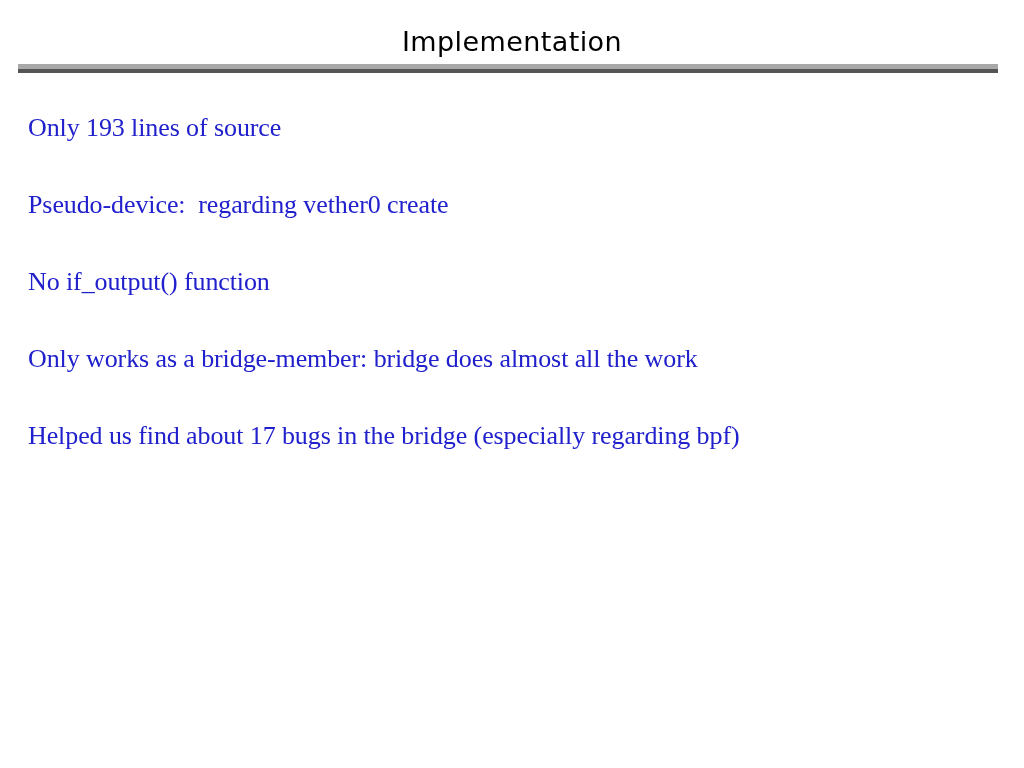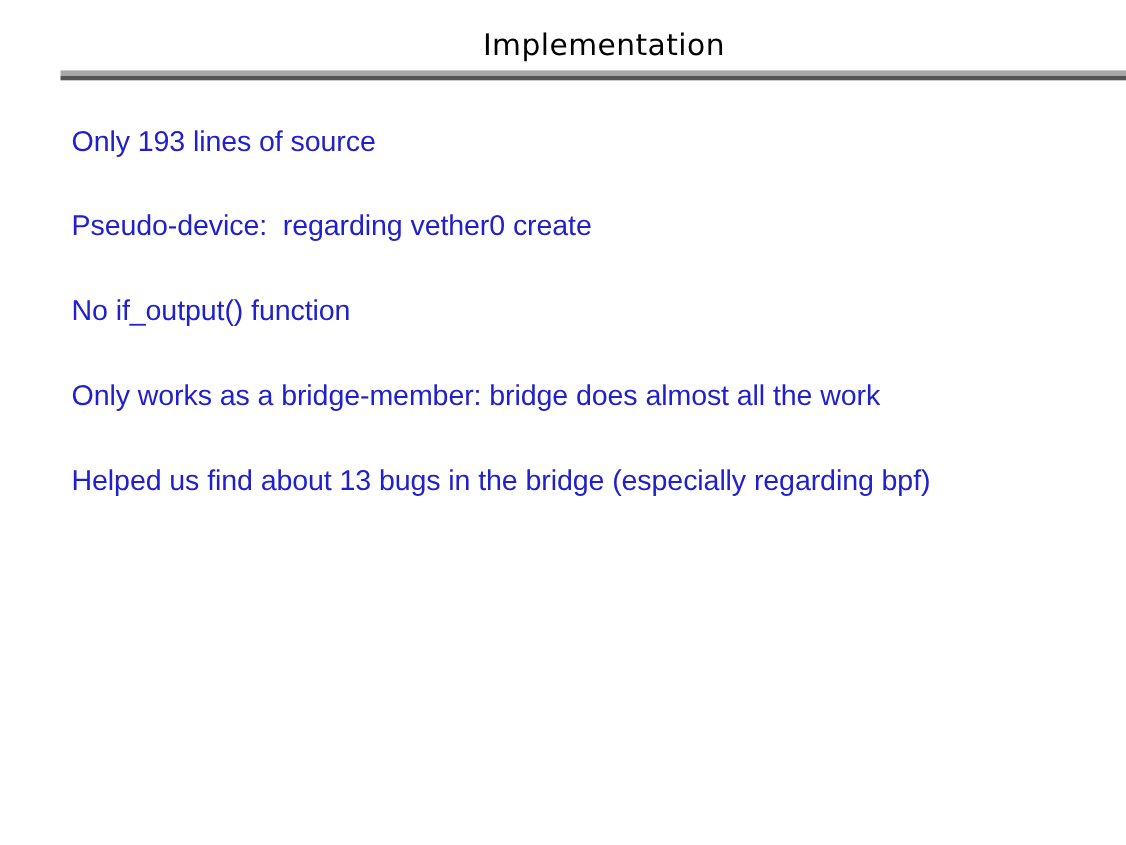--- a/index.html
+++ b/index.html
@@ -14,21 +14,20 @@
     position: relative;
     overflow: hidden;
     font-family: "DejaVu Sans", sans-serif;
   }
 
   
   .slide {
     position: absolute;
     inset: 0;
     background: #ffffff;
-    margin-left: 37px;
   }
 
   
   .slide-title {
     position: absolute;
     top: 25px;
     left: 0;
     width: 1024px;
     text-align: center;
     color: #000000;
@@ -66,21 +65,21 @@
 
   
   .body-block {
     position: absolute;
     left: 28px;
     top: 112px;
     width: 970px;
   }
   .bullet-line {
     color: #2020CC;
-    font-family: Liberation Sans, sans-serif;
+    font-family: Liberation Serif, serif;
     font-size: 26px;
     height: 77px;
     line-height: 32px;
     white-space: pre;
     letter-spacing: -0.1px;
   }
 </style>
 </head>
 <body>
 
@@ -91,16 +90,16 @@
   <div class="title-rule">
     <div class="rule-light"></div>
     <div class="rule-dark"></div>
   </div>
 
   <div class="body-block">
     <div class="bullet-line">Only 193 lines of source</div>
     <div class="bullet-line">Pseudo-device:  regarding vether0 create</div>
     <div class="bullet-line">No if_output() function</div>
     <div class="bullet-line">Only works as a bridge-member: bridge does almost all the work</div>
-    <div class="bullet-line">Helped us find about 13 bugs in the bridge (especially regarding bpf)</div>
+    <div class="bullet-line">Helped us find about 17 bugs in the bridge (especially regarding bpf)</div>
   </div>
 
 </div>
 
 </body></html>

